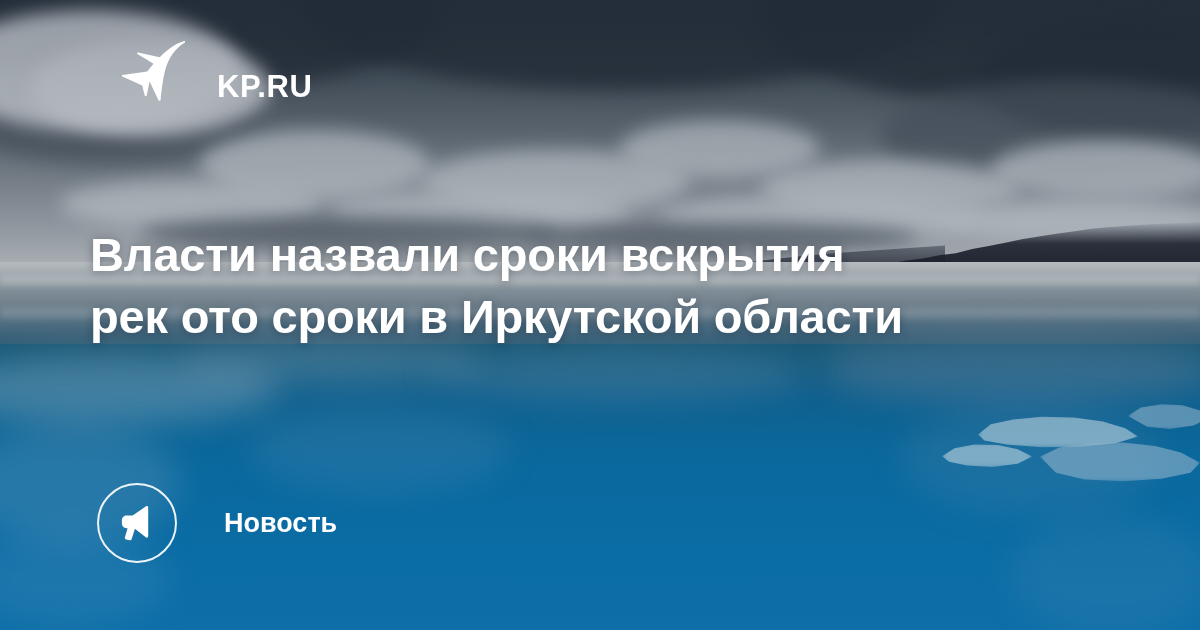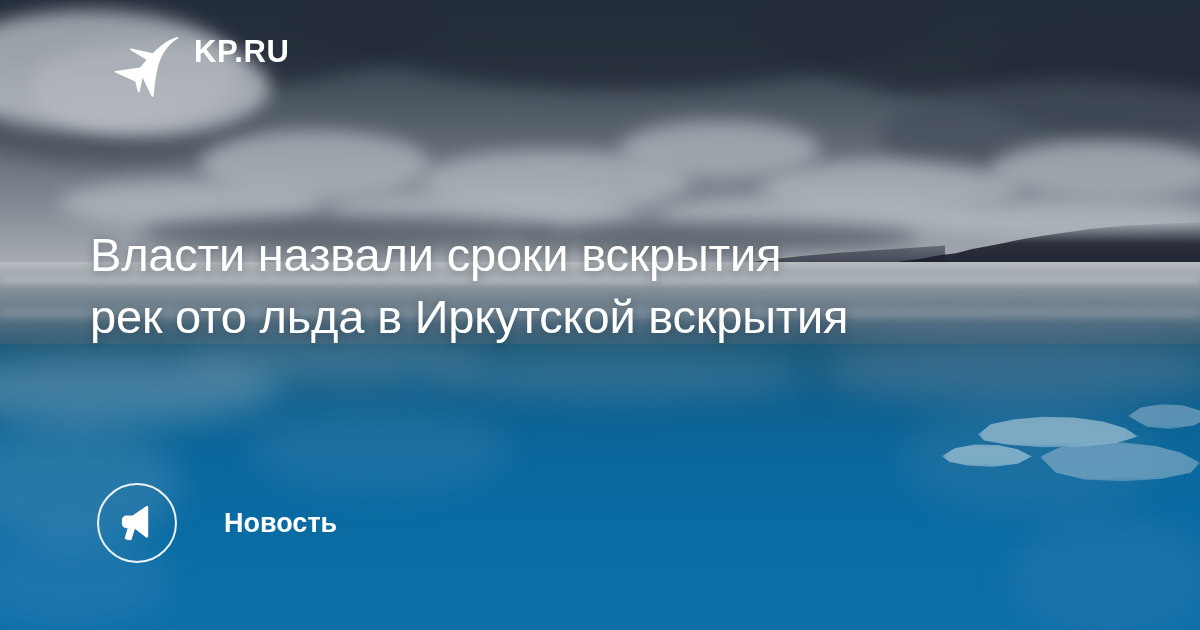--- a/index.html
+++ b/index.html
@@ -151,25 +151,25 @@
   }
 
   
   .content {
     position: absolute;
     inset: 0;
   }
 
   .brand {
     position: absolute;
-    left: 114px;
+    left: 121px;
     top: 36px;
     display: flex;
-    align-items: flex-start;
-    gap: 16px;
+    align-items: flex-end;
+    gap: 32px;
     height: 66px;
   }
   .brand-logo {
     width: 64px;
     height: 62px;
     display: block;
   }
   .brand-name {
     color: #ffffff;
     font-size: 31px;
@@ -179,21 +179,21 @@
     white-space: nowrap;
   }
 
   .headline {
     position: absolute;
     left: 90px;
     top: 224px;
     width: 1010px;
     color: #ffffff;
     font-size: 47px;
-    font-weight: 400;
+    font-weight: 700;
     line-height: 62px;
     letter-spacing: -0.2px;
     text-shadow: 0 1px 10px rgba(8,20,34,0.35);
   }
   .headline .ln { display: block; white-space: nowrap; }
 
   .badge {
     position: absolute;
     left: 97px;
     top: 483px;
@@ -311,21 +311,21 @@
             C40.5 50.2 41.8 39.0 44.1 30.3
             C47.5 17.5 54.3 8.2 63.9 2.4
             C64.6 2.0 64.0 0.7 63.2 1.0 Z"></path>
         </svg>
       </span>
       <span class="brand-name">KP.RU</span>
     </div>
 
     <div class="headline">
       <span class="ln">Власти назвали сроки вскрытия</span>
-      <span class="ln">рек ото льда в Иркутской вскрытия</span>
+      <span class="ln">рек ото сроки в Иркутской области</span>
     </div>
 
     <div class="badge">
       <span class="badge-circle">
         <svg width="44" height="44" viewBox="0 0 44 44" aria-hidden="true">
           <path fill="#ffffff" d="M33.2 6.4
             C33.2 5.3 32.0 4.7 31.1 5.3
             L17.6 14.4
             L11.6 14.4
             C9.0 14.4 6.9 16.5 6.9 19.1

